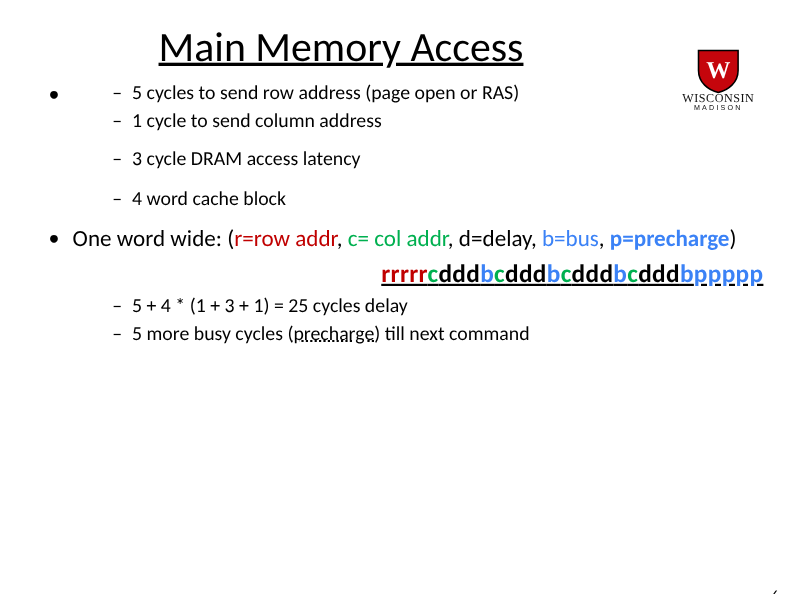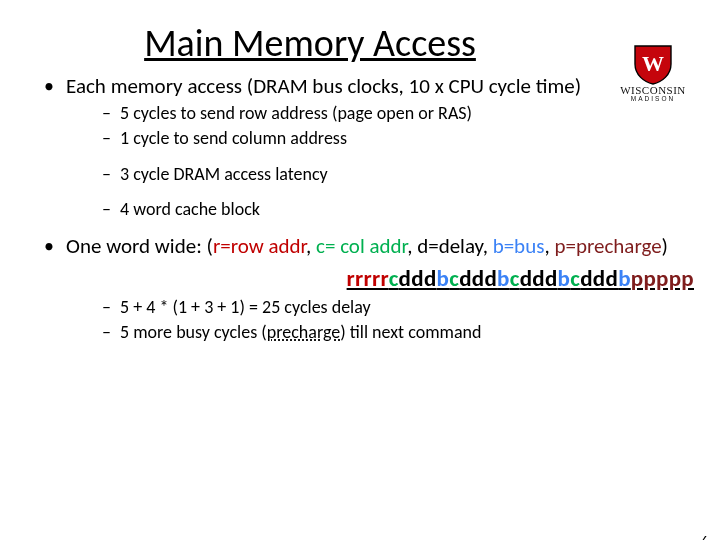--- a/index.html
+++ b/index.html
@@ -89,21 +89,21 @@
     left: 0;
     top: 0;
   }
   ul.sub.tight > li { margin: 2px 0 4px 0; }
   ul.sub.wide > li { margin: 14px 0 14px 0; }
 
   .c-r { color: #c00000; }
   .c-g { color: #00b050; }
   .c-k { color: #000; }
   .c-b { color: #3b82f6; }
-  .c-p { color: #7f1d1d; }
+  .c-p { color: #3b82f6; font-weight: bold; }
 
   .seq {
     font-family: Calibri, Arial, sans-serif;
     font-weight: 700;
     font-size: 23px;
     text-decoration: underline;
     margin-left: 100px;
     margin-top: 6px;
     margin-bottom: 2px;
     letter-spacing: 0.3px;
@@ -134,21 +134,20 @@
       <text x="23" y="29" text-anchor="middle" font-family="Georgia,serif" font-size="22" font-weight="bold" fill="#fff">W</text>
     </svg>
     <div class="logo-text">WISCONSIN</div>
     <div class="logo-madison">MADISON</div>
   </div>
 
   <div class="title">Main Memory Access</div>
 
   <ul class="top">
     <li>
-      <span>Each memory access (DRAM bus clocks, 10 x CPU cycle time)</span>
       <ul class="sub tight">
         <li>5 cycles to send row address (page open or RAS)</li>
         <li>1 cycle to send column address</li>
       </ul>
       <ul class="sub wide">
         <li>3 cycle DRAM access latency</li>
         <li>4 word cache block</li>
       </ul>
     </li>
 

